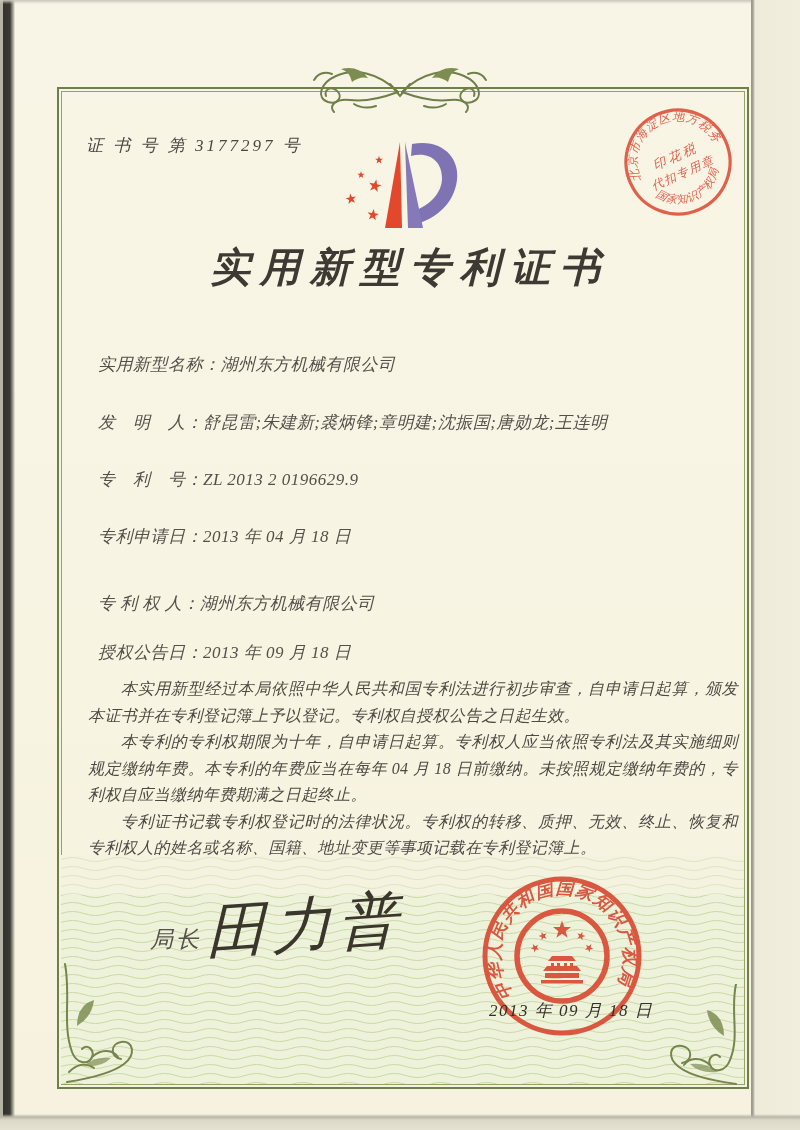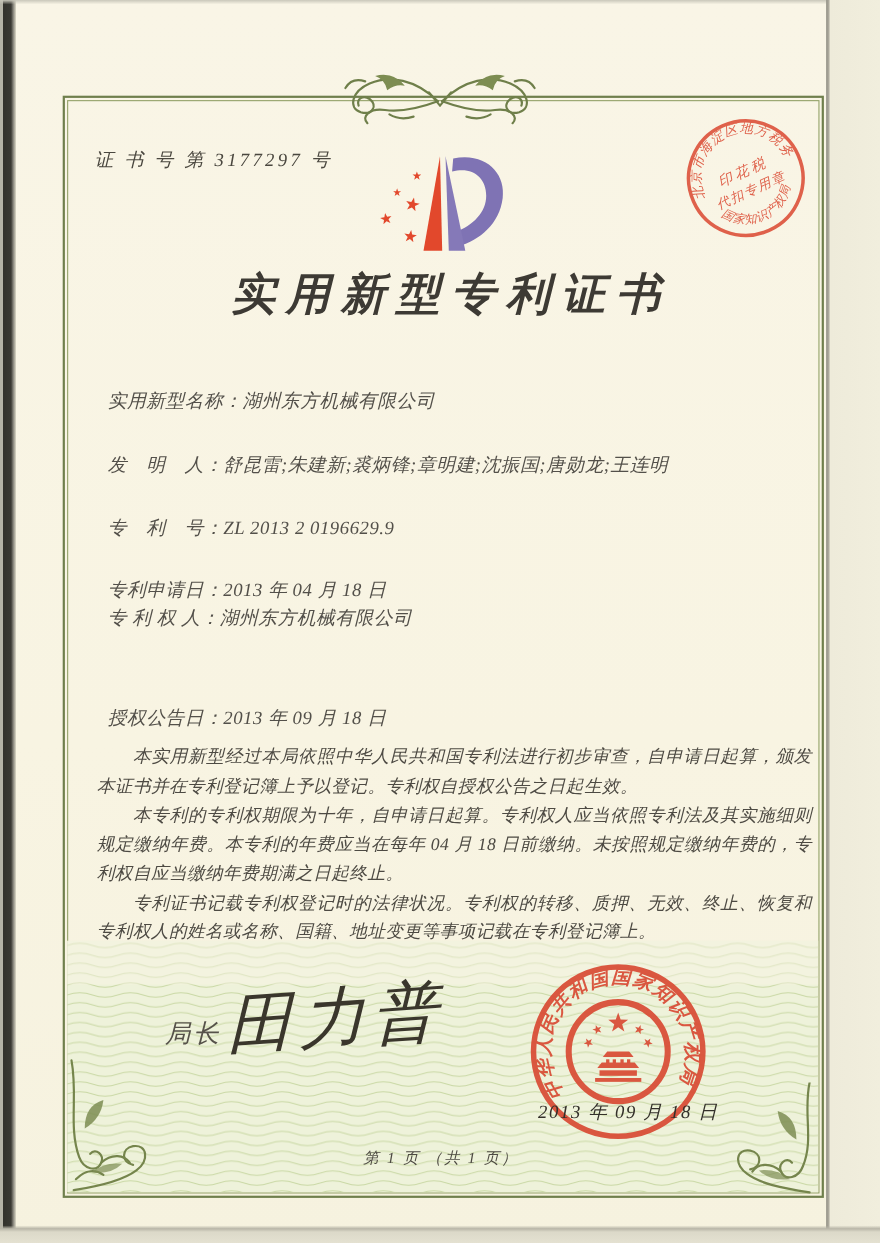--- a/index.html
+++ b/index.html
@@ -133,21 +133,21 @@
     <use href="#st-l" transform="translate(19,71) scale(0.55) rotate(-10)" fill="#e2482c"></use>
     <use href="#st-l" transform="translate(41,87) scale(0.60) rotate(8)" fill="#e2482c"></use>
   </svg>
 
   <div class="title">实用新型专利证书</div>
 
   <div class="field" style="top:353px"><span>实用新型名称：</span><span>湖州东方机械有限公司</span></div>
   <div class="field" style="top:411px"><span>发　明　人：</span><span>舒昆雷;朱建新;裘炳锋;章明建;沈振国;唐勋龙;王连明</span></div>
   <div class="field" style="top:468px"><span>专　利　号：</span><span>ZL 2013 2 0196629.9</span></div>
   <div class="field" style="top:525px"><span>专利申请日：</span><span>2013 年 04 月 18 日</span></div>
-  <div class="field" style="top:550px"><span>专 利 权 人：</span><span>湖州东方机械有限公司</span></div>
+  <div class="field" style="top:592px"><span>专 利 权 人：</span><span>湖州东方机械有限公司</span></div>
   <div class="field" style="top:641px"><span>授权公告日：</span><span>2013 年 09 月 18 日</span></div>
 
   <div class="paras">
     <p>本实用新型经过本局依照中华人民共和国专利法进行初步审查，自申请日起算，颁发本证书并在专利登记簿上予以登记。专利权自授权公告之日起生效。</p>
     <p>本专利的专利权期限为十年，自申请日起算。专利权人应当依照专利法及其实施细则规定缴纳年费。本专利的年费应当在每年 04 月 18 日前缴纳。未按照规定缴纳年费的，专利权自应当缴纳年费期满之日起终止。</p>
     <p>专利证书记载专利权登记时的法律状况。专利权的转移、质押、无效、终止、恢复和专利权人的姓名或名称、国籍、地址变更等事项记载在专利登记簿上。</p>
   </div>
 
   <div class="sig-title">局长</div>
   <div class="sig-name">田力普</div>
@@ -187,15 +187,14 @@
         <rect x="92" y="97" width="3" height="5"></rect>
           <rect x="98" y="97" width="3" height="5"></rect>
         <path d="M71,105 L109,105 L105,100 L75,100 Z"></path>
         <rect x="73" y="107" width="34" height="5"></rect>
         <rect x="69" y="114" width="42" height="3.5"></rect>
       </g>
     </g>
   </svg>
   <div class="seal-date">2013 年 09 月 18 日</div>
 
-  <div class="footer">第 1 页 （共 1 页）</div>
 
 </div>
 
 </body></html>

